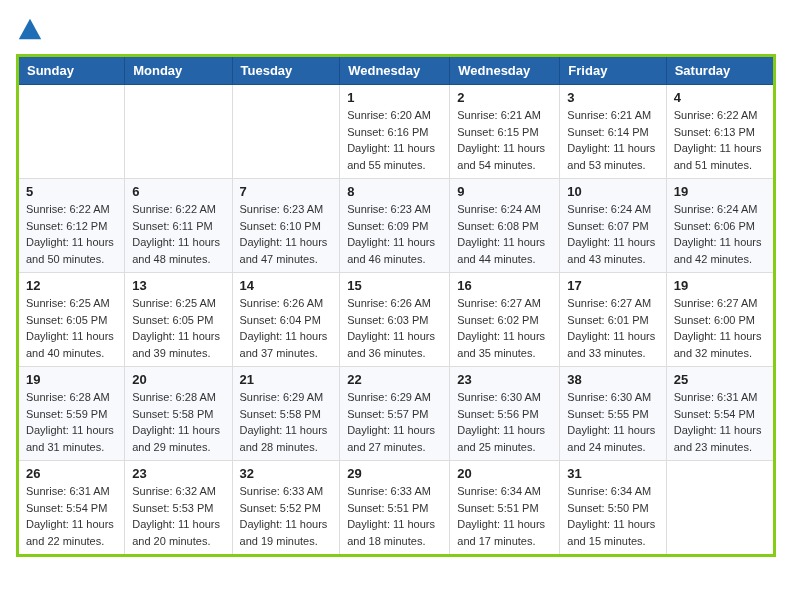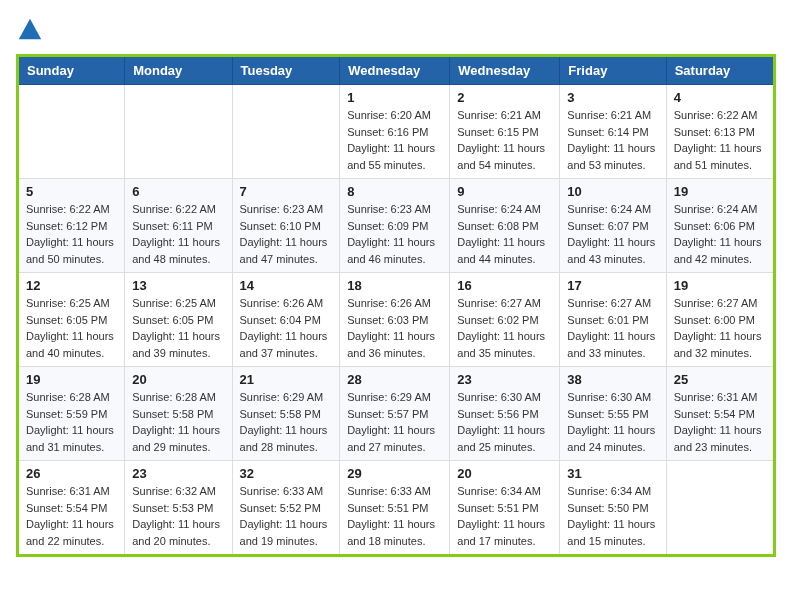--- a/index.html
+++ b/index.html
@@ -135,30 +135,30 @@
         <td><span class="day-number">7</span><span class="day-info">Sunrise: 6:23 AM<br>Sunset: 6:10 PM<br>Daylight: 11 hours and 47 minutes.</span></td>
         <td><span class="day-number">8</span><span class="day-info">Sunrise: 6:23 AM<br>Sunset: 6:09 PM<br>Daylight: 11 hours and 46 minutes.</span></td>
         <td><span class="day-number">9</span><span class="day-info">Sunrise: 6:24 AM<br>Sunset: 6:08 PM<br>Daylight: 11 hours and 44 minutes.</span></td>
         <td><span class="day-number">10</span><span class="day-info">Sunrise: 6:24 AM<br>Sunset: 6:07 PM<br>Daylight: 11 hours and 43 minutes.</span></td>
         <td><span class="day-number">19</span><span class="day-info">Sunrise: 6:24 AM<br>Sunset: 6:06 PM<br>Daylight: 11 hours and 42 minutes.</span></td>
       </tr>
       <tr>
         <td><span class="day-number">12</span><span class="day-info">Sunrise: 6:25 AM<br>Sunset: 6:05 PM<br>Daylight: 11 hours and 40 minutes.</span></td>
         <td><span class="day-number">13</span><span class="day-info">Sunrise: 6:25 AM<br>Sunset: 6:05 PM<br>Daylight: 11 hours and 39 minutes.</span></td>
         <td><span class="day-number">14</span><span class="day-info">Sunrise: 6:26 AM<br>Sunset: 6:04 PM<br>Daylight: 11 hours and 37 minutes.</span></td>
-        <td><span class="day-number">18</span><span class="day-info">Sunrise: 6:26 AM<br>Sunset: 6:03 PM<br>Daylight: 11 hours and 36 minutes.</span></td>
+        <td><span class="day-number">15</span><span class="day-info">Sunrise: 6:26 AM<br>Sunset: 6:03 PM<br>Daylight: 11 hours and 36 minutes.</span></td>
         <td><span class="day-number">16</span><span class="day-info">Sunrise: 6:27 AM<br>Sunset: 6:02 PM<br>Daylight: 11 hours and 35 minutes.</span></td>
         <td><span class="day-number">17</span><span class="day-info">Sunrise: 6:27 AM<br>Sunset: 6:01 PM<br>Daylight: 11 hours and 33 minutes.</span></td>
         <td><span class="day-number">19</span><span class="day-info">Sunrise: 6:27 AM<br>Sunset: 6:00 PM<br>Daylight: 11 hours and 32 minutes.</span></td>
       </tr>
       <tr>
         <td><span class="day-number">19</span><span class="day-info">Sunrise: 6:28 AM<br>Sunset: 5:59 PM<br>Daylight: 11 hours and 31 minutes.</span></td>
         <td><span class="day-number">20</span><span class="day-info">Sunrise: 6:28 AM<br>Sunset: 5:58 PM<br>Daylight: 11 hours and 29 minutes.</span></td>
         <td><span class="day-number">21</span><span class="day-info">Sunrise: 6:29 AM<br>Sunset: 5:58 PM<br>Daylight: 11 hours and 28 minutes.</span></td>
-        <td><span class="day-number">28</span><span class="day-info">Sunrise: 6:29 AM<br>Sunset: 5:57 PM<br>Daylight: 11 hours and 27 minutes.</span></td>
+        <td><span class="day-number">22</span><span class="day-info">Sunrise: 6:29 AM<br>Sunset: 5:57 PM<br>Daylight: 11 hours and 27 minutes.</span></td>
         <td><span class="day-number">23</span><span class="day-info">Sunrise: 6:30 AM<br>Sunset: 5:56 PM<br>Daylight: 11 hours and 25 minutes.</span></td>
         <td><span class="day-number">38</span><span class="day-info">Sunrise: 6:30 AM<br>Sunset: 5:55 PM<br>Daylight: 11 hours and 24 minutes.</span></td>
         <td><span class="day-number">25</span><span class="day-info">Sunrise: 6:31 AM<br>Sunset: 5:54 PM<br>Daylight: 11 hours and 23 minutes.</span></td>
       </tr>
       <tr>
         <td><span class="day-number">26</span><span class="day-info">Sunrise: 6:31 AM<br>Sunset: 5:54 PM<br>Daylight: 11 hours and 22 minutes.</span></td>
         <td><span class="day-number">23</span><span class="day-info">Sunrise: 6:32 AM<br>Sunset: 5:53 PM<br>Daylight: 11 hours and 20 minutes.</span></td>
         <td><span class="day-number">32</span><span class="day-info">Sunrise: 6:33 AM<br>Sunset: 5:52 PM<br>Daylight: 11 hours and 19 minutes.</span></td>
         <td><span class="day-number">29</span><span class="day-info">Sunrise: 6:33 AM<br>Sunset: 5:51 PM<br>Daylight: 11 hours and 18 minutes.</span></td>
         <td><span class="day-number">20</span><span class="day-info">Sunrise: 6:34 AM<br>Sunset: 5:51 PM<br>Daylight: 11 hours and 17 minutes.</span></td>

